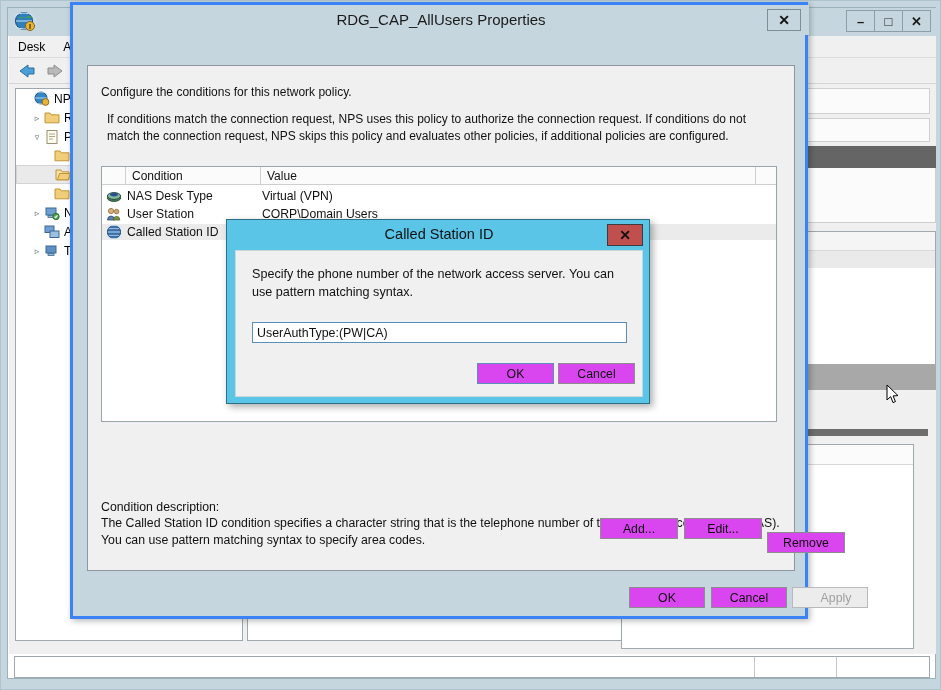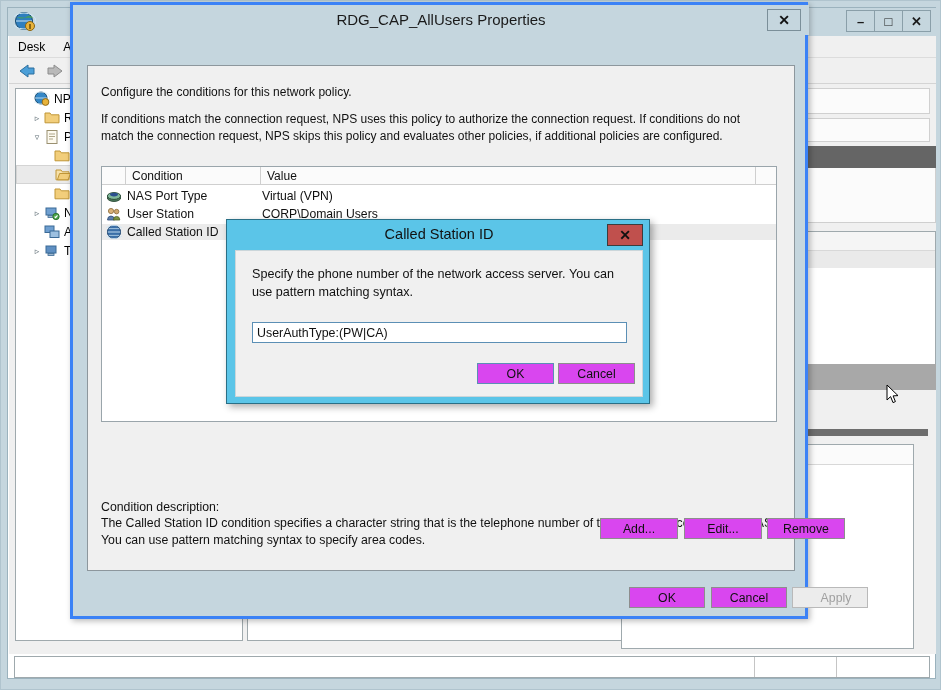--- a/index.html
+++ b/index.html
@@ -317,21 +317,21 @@
     background: #d946ef;
     border: 1px solid #8d8d8d;
     font-size: 12.3px;
     color: #111;
     font-family: "Liberation Sans", sans-serif;
     display: flex; align-items: center; justify-content: center;
   }
   .btn.disabled { color: #a0a0a0; border-color: #b9b9b9; background: #ececec; }
   #btn-add { position: absolute; left: 527px; top: 513px; width: 78px; height: 21px; }
   #btn-edit { position: absolute; left: 611px; top: 513px; width: 78px; height: 21px; }
-  #btn-remove { position: absolute; left: 694px; top: 513px; width: 78px; height: 21px; }
+  #btn-remove { position: absolute; left: 694px; top: 527px; width: 78px; height: 21px; }
 
   #btn-ok { position: absolute; left: 556px; top: 582px; width: 76px; height: 21px; }
   #btn-cancel { position: absolute; left: 638px; top: 582px; width: 76px; height: 21px; }
   #btn-apply { position: absolute; left: 719px; top: 582px; width: 76px; height: 21px; padding-left: 12px; }
 
   
   #csid-modal {
     position: absolute;
     left: 226px; top: 219px;
     width: 424px; height: 185px;
@@ -604,39 +604,39 @@
 
 <div id="props-dialog">
   <div id="props-titlebar">
     <div id="props-title">RDG_CAP_AllUsers Properties</div>
     <div id="props-close">✕</div>
   </div>
 
 
   <div id="props-page">
     <div class="pg-text" style="position:absolute;left:13px;top:18px;width:660px;">Configure the conditions for this network policy.</div>
-    <div class="pg-text" style="position:absolute;left:13px;top:45px;width:660px;">If conditions match the connection request, NPS uses this policy to authorize the connection request. If conditions do not match the connection request, NPS skips this policy and evaluates other policies, if additional policies are configured.</div>
+    <div class="pg-text" style="position:absolute;left:19px;top:45px;width:660px;">If conditions match the connection request, NPS uses this policy to authorize the connection request. If conditions do not match the connection request, NPS skips this policy and evaluates other policies, if additional policies are configured.</div>
 
     <div id="cond-list">
       <div id="cond-hdr">
         <div style="width:24px"></div>
         <div style="width:135px">Condition</div>
         <div style="width:495px">Value</div>
         <div style="flex:1;border-right:none;"></div>
       </div>
 
       <div class="cond-row" style="margin-top:3px">
         <span class="cond-ico">
           <svg width="16" height="16" viewBox="0 0 16 16">
             <ellipse cx="8" cy="10" rx="6.6" ry="3.4" fill="#4a7a5c" stroke="#2c4c38" stroke-width="1"></ellipse>
             <ellipse cx="8" cy="8" rx="6.6" ry="3.4" fill="#7fb89a" stroke="#2c4c38" stroke-width="1"></ellipse>
             <ellipse cx="8" cy="6.6" rx="4" ry="1.8" fill="#2a4f8f"></ellipse>
           </svg>
         </span>
-        <span class="cond-name">NAS Port Type</span>
+        <span class="cond-name">NAS Desk Type</span>
         <span class="cond-val">Virtual (VPN)</span>
       </div>
 
       <div class="cond-row" style="margin-top:2px">
         <span class="cond-ico">
           <svg width="16" height="16" viewBox="0 0 16 16">
             <circle cx="5" cy="5" r="2.6" fill="#d9b27a" stroke="#8a6a38" stroke-width=".8"></circle>
             <path d="M1.5 14 q0 -4 3.5 -4 q3.5 0 3.5 4 z" fill="#5d7fae" stroke="#2f4d77" stroke-width=".8"></path>
             <circle cx="10.6" cy="5.6" r="2.3" fill="#cfa76e" stroke="#8a6a38" stroke-width=".8"></circle>
             <path d="M7.4 14 q0 -3.6 3.2 -3.6 q3.2 0 3.2 3.6 z" fill="#7b9440" stroke="#4d6025" stroke-width=".8"></path>

